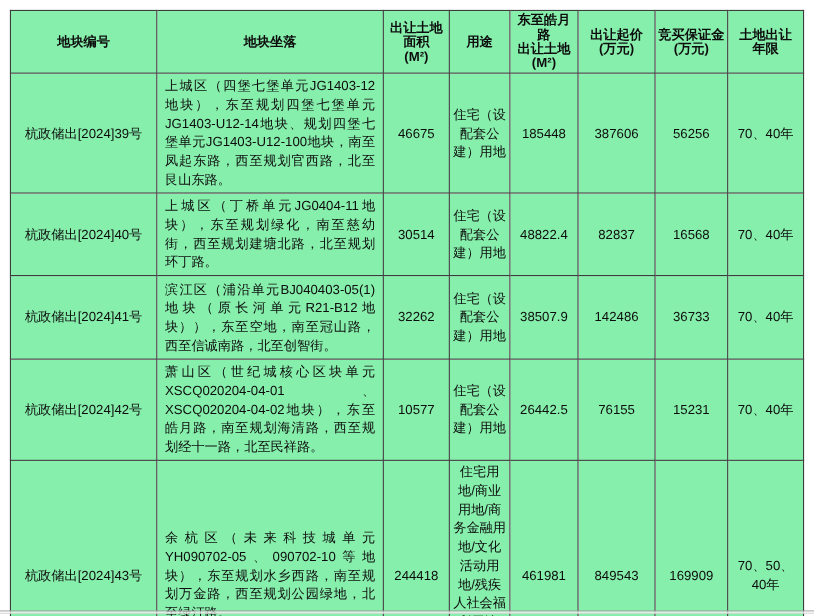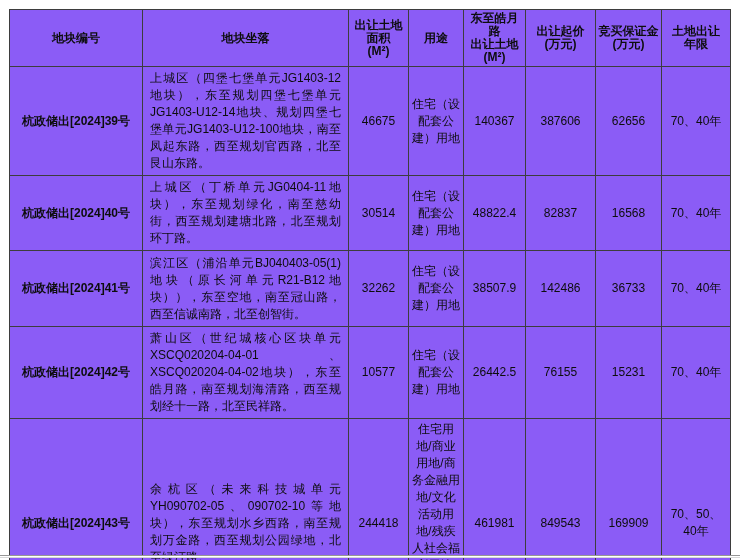--- a/index.html
+++ b/index.html
@@ -25,40 +25,40 @@
     border-collapse: collapse;
     table-layout: fixed;
     font-size: 12px;
     color: #0d0d0d;
   }
   .land-table th,
   .land-table td {
     border: 1px solid #3d3d3d;
     vertical-align: middle;
     text-align: center;
-    background: #8b5cf6;
+    background: #86efac;
     overflow: hidden;
   }
   .land-table th {
     font-weight: 700;
     line-height: 13px;
     padding: 2px 2px;
     height: 34px;
   }
   .land-table th .hl { display: block; }
   .land-table td {
     line-height: 17px;
     padding: 2px 3px;
   }
   td.c-loc {
     text-align: justify;
     text-justify: inter-ideograph;
     padding: 3px 7px;
   }
-  td.c-id { text-align: center; font-weight: bold; }
+  td.c-id { text-align: center; }
   tr.r1 td { height: 88px; }
   tr.r2 td { height: 52px; }
   tr.r3 td { height: 69px; }
   tr.r4 td { height: 85px; }
   tr.r5 td { height: 200px; }
   .bottom-divider {
     position: absolute;
     left: 0;
     top: 555px;
     width: 740px;
@@ -117,23 +117,23 @@
           <span class="hl">年限</span>
         </th>
       </tr>
     </thead>
     <tbody>
       <tr class="r1">
         <td class="c-id">杭政储出[2024]39号</td>
         <td class="c-loc">上城区（四堡七堡单元JG1403-12地块），东至规划四堡七堡单元JG1403-U12-14地块、规划四堡七堡单元JG1403-U12-100地块，南至凤起东路，西至规划官西路，北至艮山东路。</td>
         <td>46675</td>
         <td>住宅（设配套公建）用地</td>
-        <td>140367</td>
+        <td>185448</td>
         <td>387606</td>
-        <td>62656</td>
+        <td>56256</td>
         <td>70、40年</td>
       </tr>
       <tr class="r2">
         <td class="c-id">杭政储出[2024]40号</td>
         <td class="c-loc">上城区（丁桥单元JG0404-11地块），东至规划绿化，南至慈幼街，西至规划建塘北路，北至规划环丁路。</td>
         <td>30514</td>
         <td>住宅（设配套公建）用地</td>
         <td>48822.4</td>
         <td>82837</td>
         <td>16568</td>

